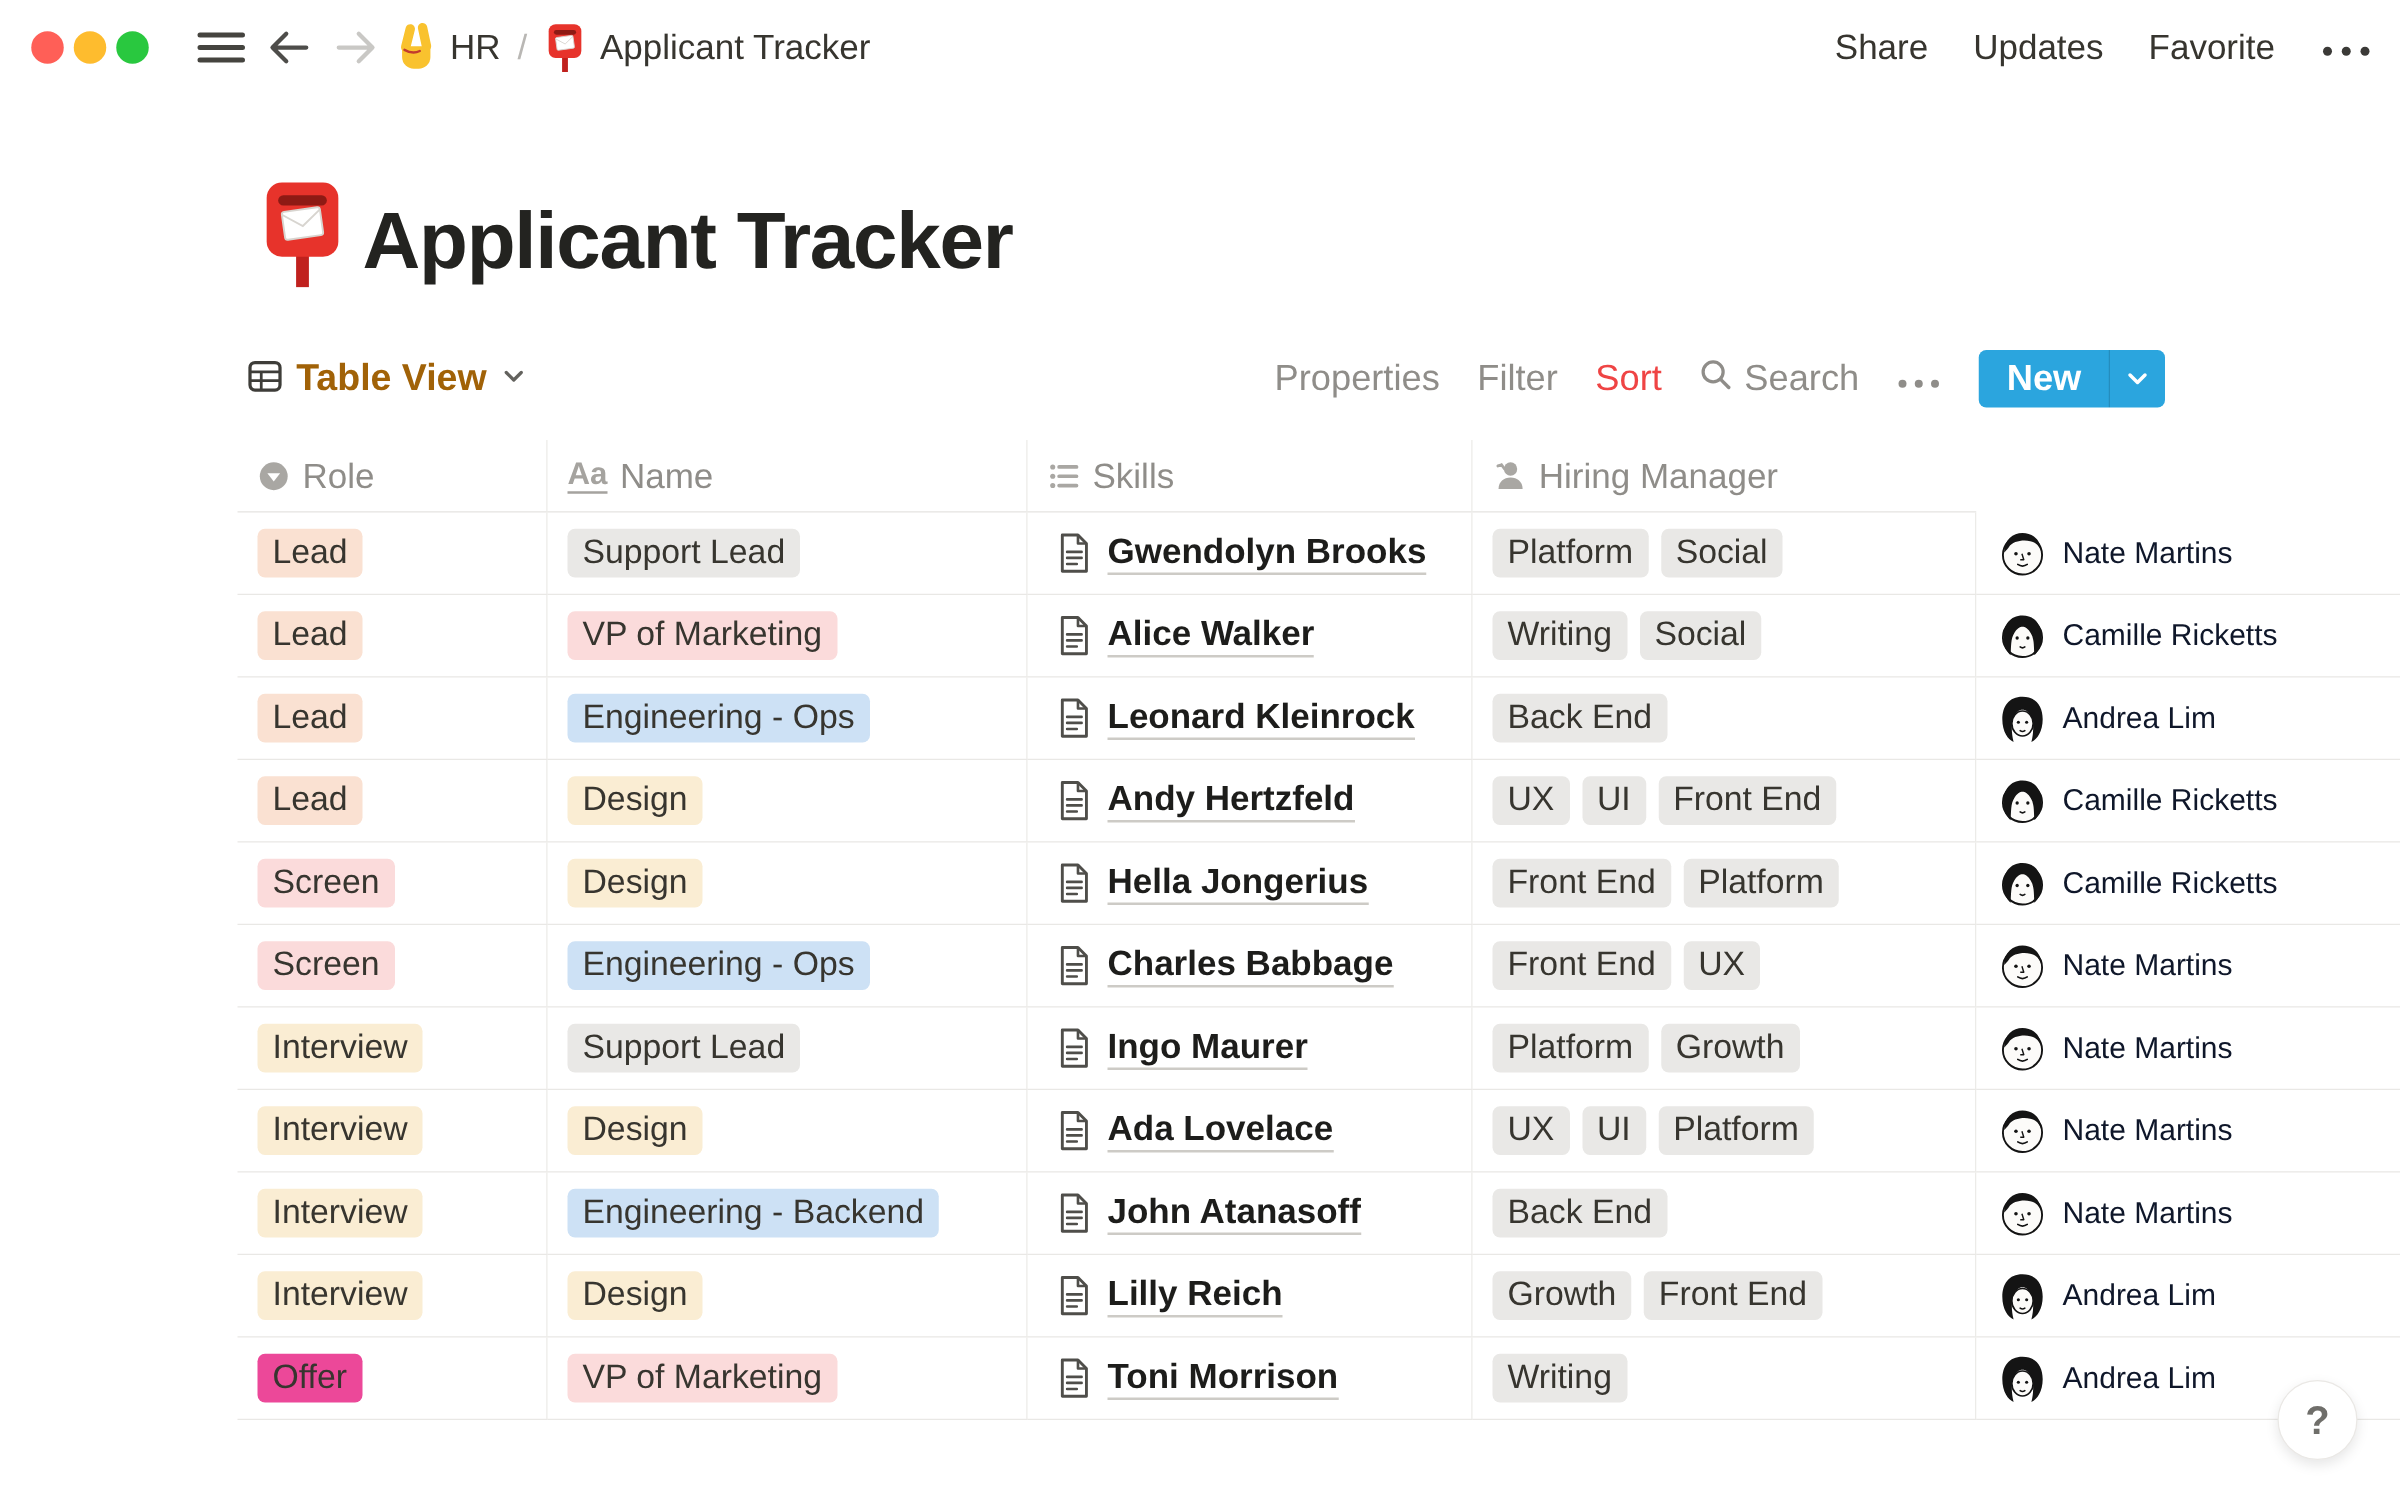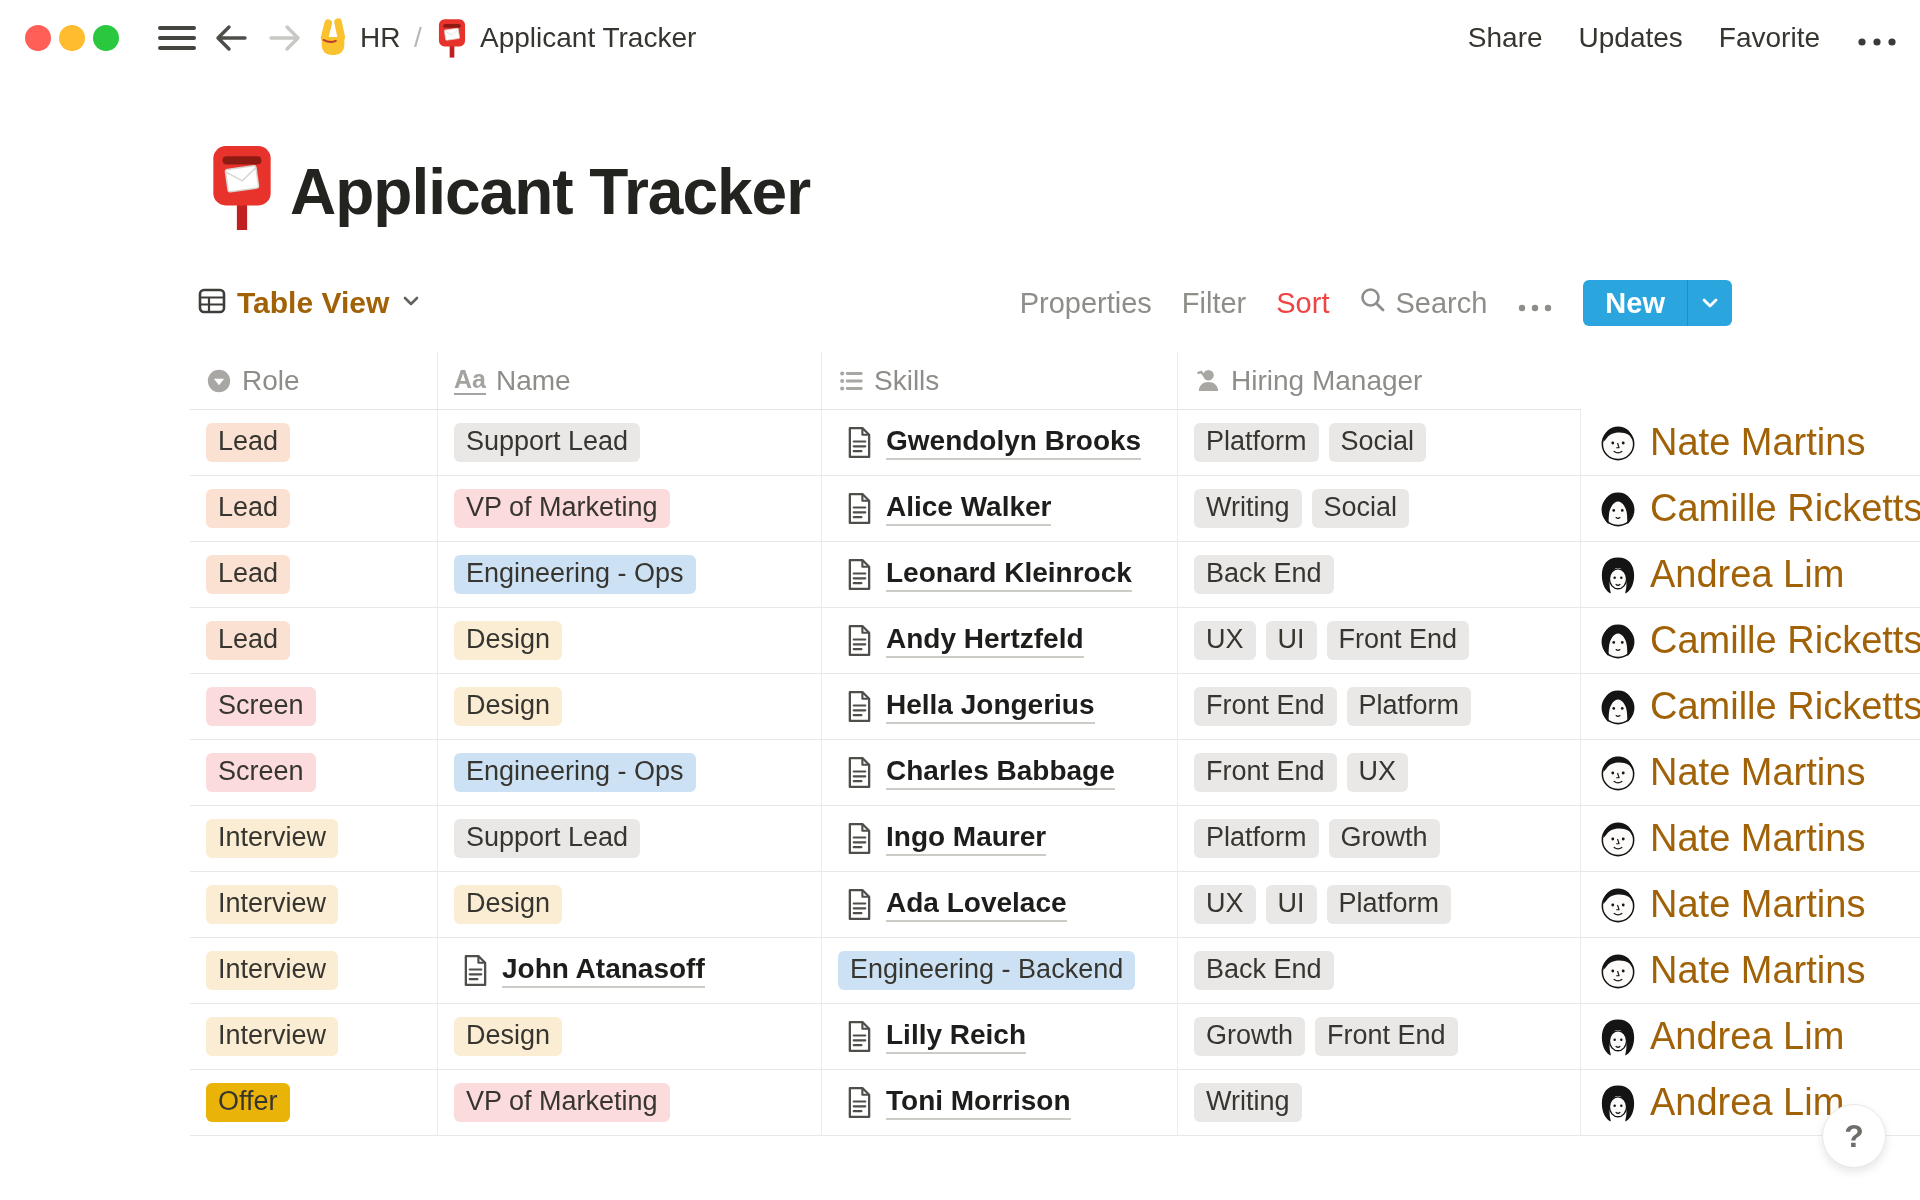--- a/index.html
+++ b/index.html
@@ -38,21 +38,21 @@
   .hcell{display:flex;align-items:center;gap:10px;padding-left:16px;color:#8F8D89;font-size:28px;
          border-right:1px solid #ECEBE8;border-bottom:1px solid #E5E4E1;}
   .hcell:last-child{border-right:none;}
   .tcell{display:flex;align-items:center;padding-left:16px;border-right:1px solid #ECEBE8;border-bottom:1px solid #E9E8E5;overflow:hidden;}
   .tcell:last-child{border-right:none;}
   .cell-name{padding-left:24px;gap:13px;}
   .cell-skills{gap:10px;}
   .cell-manager{padding-left:18px;gap:13px;}
   .tag{display:inline-block;padding:3px 12px 5px;border-radius:6px;font-size:27px;color:#37352F;white-space:nowrap;}
   .name-link{font-weight:700;font-size:28px;color:#1D1D1B;border-bottom:2px solid #CDCBC6;padding-bottom:1px;white-space:nowrap;}
-  .manager-name{font-size:38px;color:#a16207;white-space:nowrap;}
+  .manager-name{font-size:24px;color:#0f172a;white-space:nowrap;}
   .avatar{width:38px;height:38px;flex:0 0 38px;}
   .aa{font-size:25px;font-weight:700;color:#A5A39F;border-bottom:2px solid #A5A39F;line-height:1.05;padding-bottom:1px;}
   
   .help-btn{position:absolute;left:1822px;top:1104px;width:62px;height:62px;border-radius:50%;background:#fff;
             border:1px solid #EAE8E5;box-shadow:0 4px 10px rgba(0,0,0,0.10);display:flex;align-items:center;justify-content:center;
             font-size:32px;font-weight:700;color:#6F6E6A;}
   .hidden-defs{position:absolute;width:0;height:0;overflow:hidden;}
 </style>
 </head>
 <body>
@@ -460,30 +460,30 @@
           <svg width="38" height="38" class="avatar">
             <use href="#sym-av-nate"></use>
           </svg>
           <span class="manager-name">Nate Martins</span>
         </div>
       </div>
       <div class="trow">
         <div class="tcell cell-stage">
           <span class="tag" style="background: rgb(250, 237, 211);">Interview</span>
         </div>
+        <div class="tcell cell-role">
+          <span class="tag" style="background: rgb(205, 225, 245);">Engineering - Backend</span>
+        </div>
         <div class="tcell cell-name">
           <span style="display: flex;">
             <svg width="27" height="33">
               <use href="#sym-page"></use>
             </svg>
           </span>
           <span class="name-link">John Atanasoff</span>
-        </div>
-        <div class="tcell cell-role">
-          <span class="tag" style="background: rgb(205, 225, 245);">Engineering - Backend</span>
         </div>
         <div class="tcell cell-skills">
           <span class="tag" style="background: rgb(233, 232, 230);">Back End</span>
         </div>
         <div class="tcell cell-manager">
           <svg width="38" height="38" class="avatar">
             <use href="#sym-av-nate"></use>
           </svg>
           <span class="manager-name">Nate Martins</span>
         </div>
@@ -509,21 +509,21 @@
         </div>
         <div class="tcell cell-manager">
           <svg width="38" height="38" class="avatar">
             <use href="#sym-av-andrea"></use>
           </svg>
           <span class="manager-name">Andrea Lim</span>
         </div>
       </div>
       <div class="trow">
         <div class="tcell cell-stage">
-          <span class="tag" style="background: #eab308;">Offer</span>
+          <span class="tag" style="background: #ec4899;">Offer</span>
         </div>
         <div class="tcell cell-role">
           <span class="tag" style="background: rgb(251, 219, 219);">VP of Marketing</span>
         </div>
         <div class="tcell cell-name">
           <span style="display: flex;">
             <svg width="27" height="33">
               <use href="#sym-page"></use>
             </svg>
           </span>

